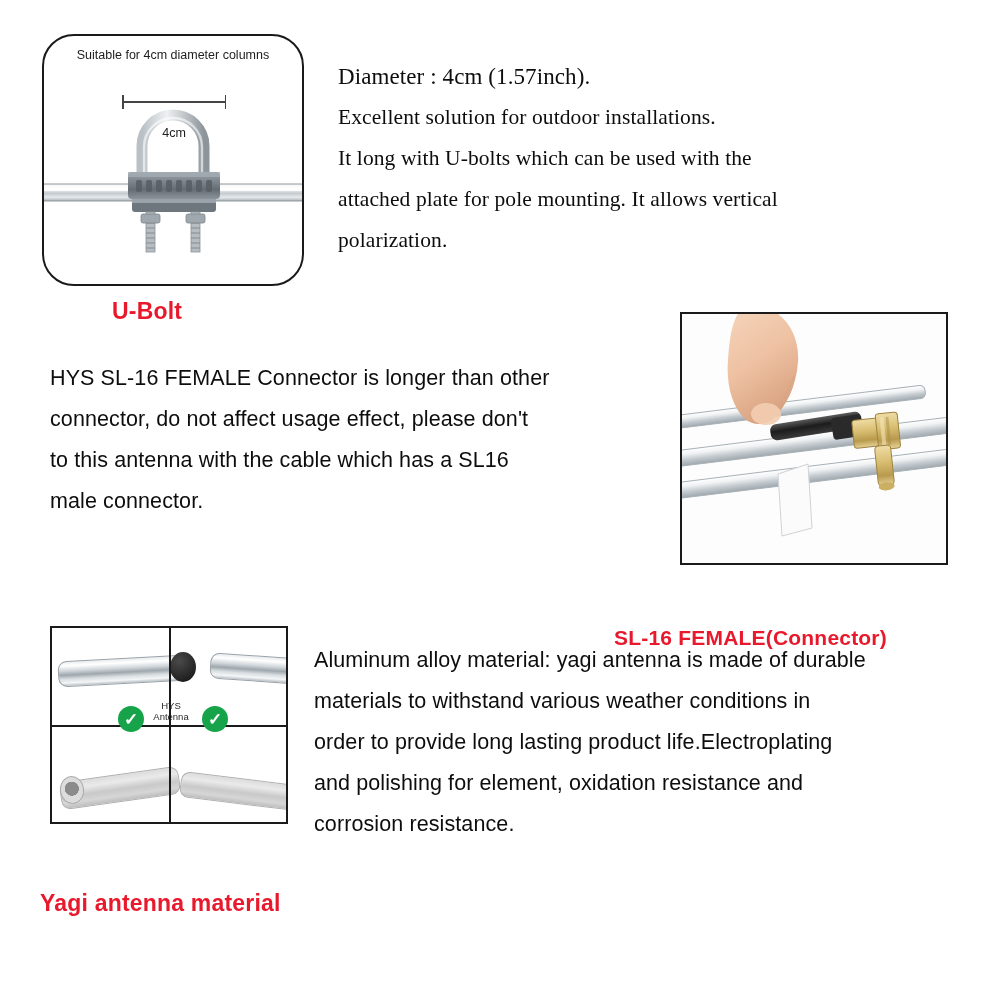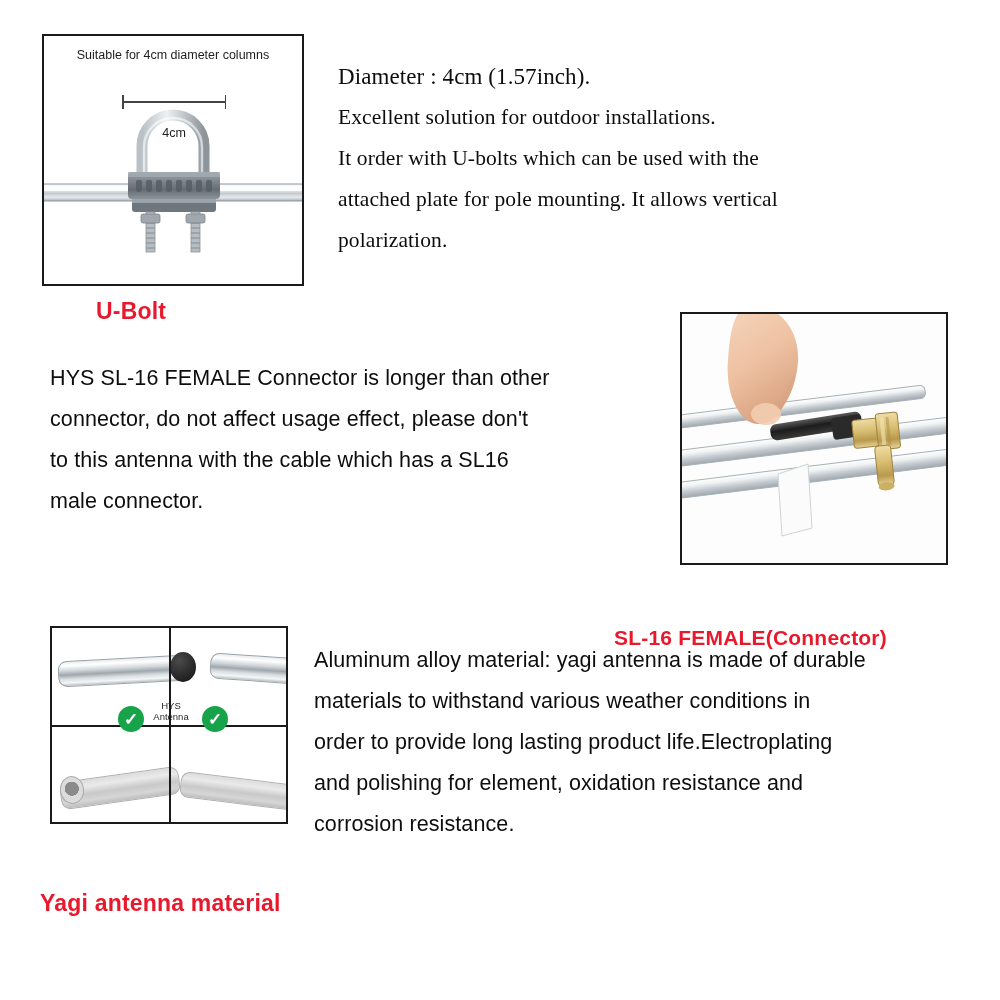--- a/index.html
+++ b/index.html
@@ -36,21 +36,21 @@
   
   .body-text {
     position: absolute;
     color: #0d0d0d;
     font-size: 21.5px;
     line-height: 41px;
     letter-spacing: .1px;
   }
 
   
-  #ubolt-panel { left: 42px; top: 34px; width: 262px; height: 252px; }
+  #ubolt-panel { left: 42px; top: 34px; width: 262px; height: 252px; border-radius: 32px; }
 
   .ub-title {
     position: absolute;
     top: 12px; left: 0; right: 0;
     text-align: center;
     font-size: 12.5px;
     color: #1d1d1d;
   }
   .ub-dimrow {
     position: absolute;
@@ -198,26 +198,26 @@
       <line x1="147" y1="132" x2="156" y2="132"></line>
         <line x1="147" y1="137" x2="156" y2="137"></line>
       <line x1="147" y1="142" x2="156" y2="142"></line>
     </g>
 
     <rect x="97" y="108" width="19" height="9" rx="2" fill="#9fa8ae" stroke="#7d868c" stroke-width=".8"></rect>
     <rect x="142" y="108" width="19" height="9" rx="2" fill="#9fa8ae" stroke="#7d868c" stroke-width=".8"></rect>
   </svg>
 </div>
 
-<div class="caption" style="left:96px; top:298px; font-size:23px;">U-Bolt</div>
+<div class="caption" style="left:112px; top:298px; font-size:23px;">U-Bolt</div>
 
 <div class="body-text" style="left:338px; top:56px; width:630px;font-family:Liberation Serif, serif;">
   <div style="font-size:23px;">Diameter : 4cm (1.57inch).</div>
   <div>Excellent solution for outdoor installations.</div>
-  <div>It order with U-bolts which can be used with the</div>
+  <div>It long with U-bolts which can be used with the</div>
   <div>attached plate for pole mounting. It allows vertical</div>
   <div>polarization.</div>
 </div>
 
 <div class="body-text" style="left:50px; top:358px; width:640px;">
   <div>HYS SL-16 FEMALE Connector is longer than other</div>
   <div>connector, do not affect usage effect, please don't</div>
   <div>to this antenna with the cable which has a SL16</div>
   <div>male connector.</div>
 </div>

